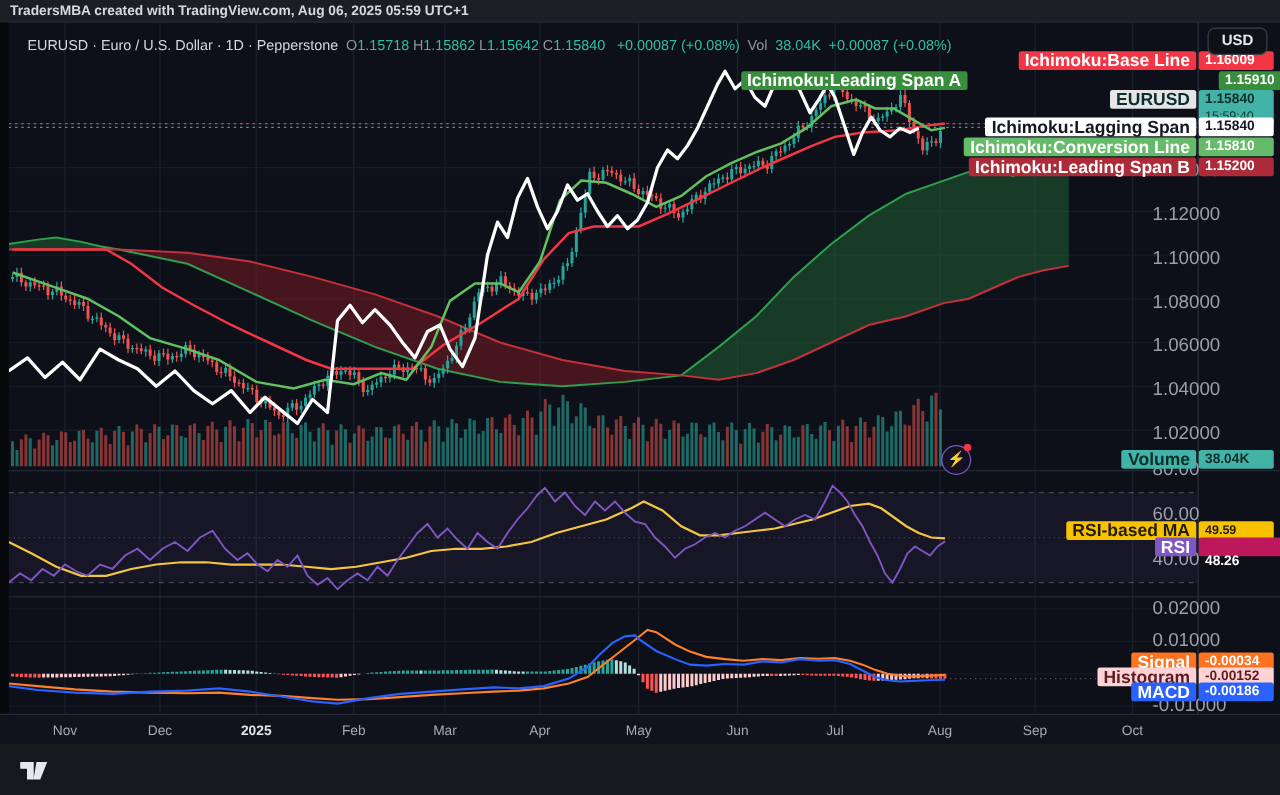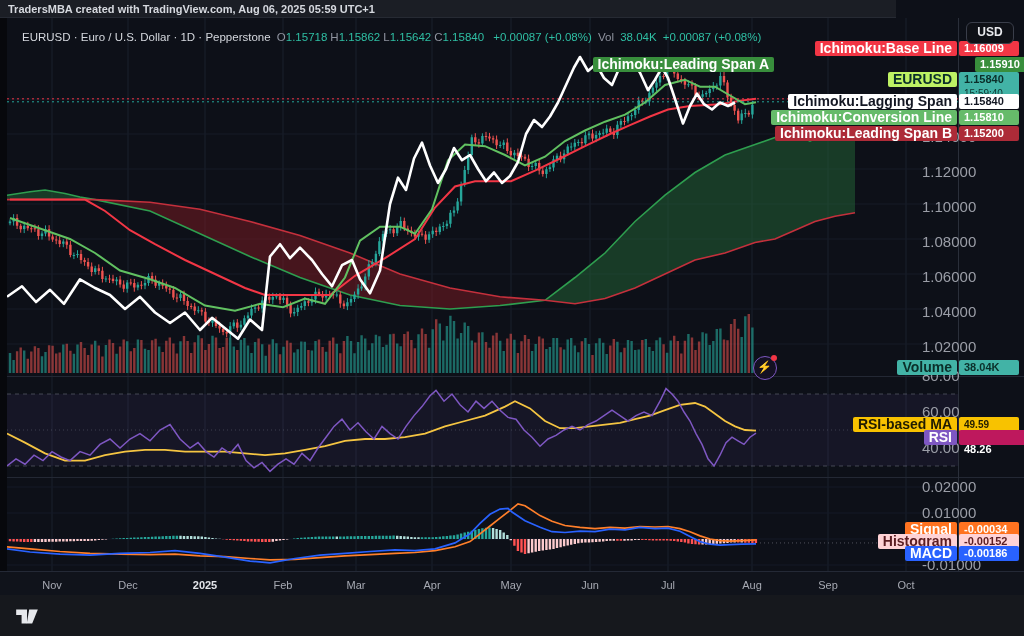--- a/index.html
+++ b/index.html
@@ -1,18 +1,18 @@
 <!DOCTYPE html>
 <html><head>
 <meta charset="utf-8">
 <style>
   html,body{margin:0;padding:0;background:#0d1018;}
   *{box-sizing:border-box;font-family:"Liberation Sans",sans-serif;}
   .stage{position:relative;width:1024px;height:636px;overflow:hidden;background:#0d1018;}
-  .titlebar{position:absolute;left:0;top:0;width:896px;height:18px;background:#1b1e25;
+  .titlebar{position:absolute;left:0;top:0;width:1024px;height:18px;background:#1b1e25;
     border-bottom:1px solid #262a33;color:#d6d9df;font-size:11px;font-weight:bold;
     line-height:18px;padding-left:8px;white-space:nowrap;}
   .chart-svg{position:absolute;left:0;top:0;}
   .left-strip{position:absolute;left:0;top:18px;width:7px;height:577px;background:#07080c;}
   .symbolbar{position:absolute;left:22px;top:31px;height:14px;font-size:11.5px;color:#d5d8de;
     white-space:nowrap;z-index:5;}
   .symbolbar .dim{color:#9094a0;}
   .symbolbar .val{color:#2fbfa4;}
   .symbolbar span{margin-right:3px;}
   .usd-btn{position:absolute;left:966px;top:22px;width:48px;height:22px;background:#0f1117;
@@ -139,21 +139,21 @@
   <div id="legend-layer">
       <div class="legend-row" style="top: 41px; left: 0px; width: 1024px;">
         <div class="legend-name" style="background: rgb(242, 54, 69); color: rgb(255, 255, 255);">Ichimoku:Base Line</div>
         <div style="position: absolute; left: 959px; top: 0px; width: 60px; font-size: 11px; font-weight: bold; padding: 0px 0px 0px 5px; border-radius: 2px; height: 15px; line-height: 15px; background: rgb(242, 54, 69); color: rgb(255, 255, 255);">1.16009</div>
       </div>
       <div class="legend-row" style="top: 57px; left: 16px; width: 825px;">
         <div class="legend-name" style="background: rgb(56, 142, 60); color: rgb(255, 255, 255);">Ichimoku:Leading Span A</div>
         <div style="position: absolute; left: 959px; top: 0px; width: 60px; font-size: 11px; font-weight: bold; padding: 0px 0px 6px 5px; border-radius: 2px; height: 15px; line-height: 15px; background: rgb(56, 142, 60); color: rgb(255, 255, 255);">1.15910</div>
       </div>
       <div class="legend-row" style="top: 72px; left: 0px; width: 1024px;">
-        <div class="legend-name" style="background: #bef264; color: rgb(11, 47, 42); text-align: center;">EURUSD</div>
+        <div class="legend-name" style="background: #e5e5e5; color: rgb(11, 47, 42); text-align: center;">EURUSD</div>
         <div style="position: absolute; left: 959px; top: 0px; width: 60px; font-size: 11px; font-weight: bold; padding: 0px 0px 0px 5px; border-radius: 2px; height: 28px; line-height: 15px; background: rgb(66, 179, 166); color: rgb(11, 47, 42);">1.15840<div style="font-size: 10px; font-weight: normal; line-height: 13px; opacity: 0.95;">15:59:40</div></div>
       </div>
       <div class="legend-row" style="top: 94px; left: 0px; width: 1024px;">
         <div class="legend-name" style="background: rgb(255, 255, 255); color: rgb(19, 23, 34);">Ichimoku:Lagging Span</div>
         <div style="position: absolute; left: 959px; top: 0px; width: 60px; font-size: 11px; font-weight: bold; padding: 0px 0px 0px 5px; border-radius: 2px; height: 15px; line-height: 15px; background: rgb(255, 255, 255); color: rgb(19, 23, 34);">1.15840</div>
       </div>
       <div class="legend-row" style="top: 110px; left: 0px; width: 1024px;">
         <div class="legend-name" style="background: rgb(102, 187, 106); color: rgb(255, 255, 255);">Ichimoku:Conversion Line</div>
         <div style="position: absolute; left: 959px; top: 0px; width: 60px; font-size: 11px; font-weight: bold; padding: 0px 0px 0px 5px; border-radius: 2px; height: 15px; line-height: 15px; background: rgb(102, 187, 106); color: rgb(255, 255, 255);">1.15810</div>
       </div>

